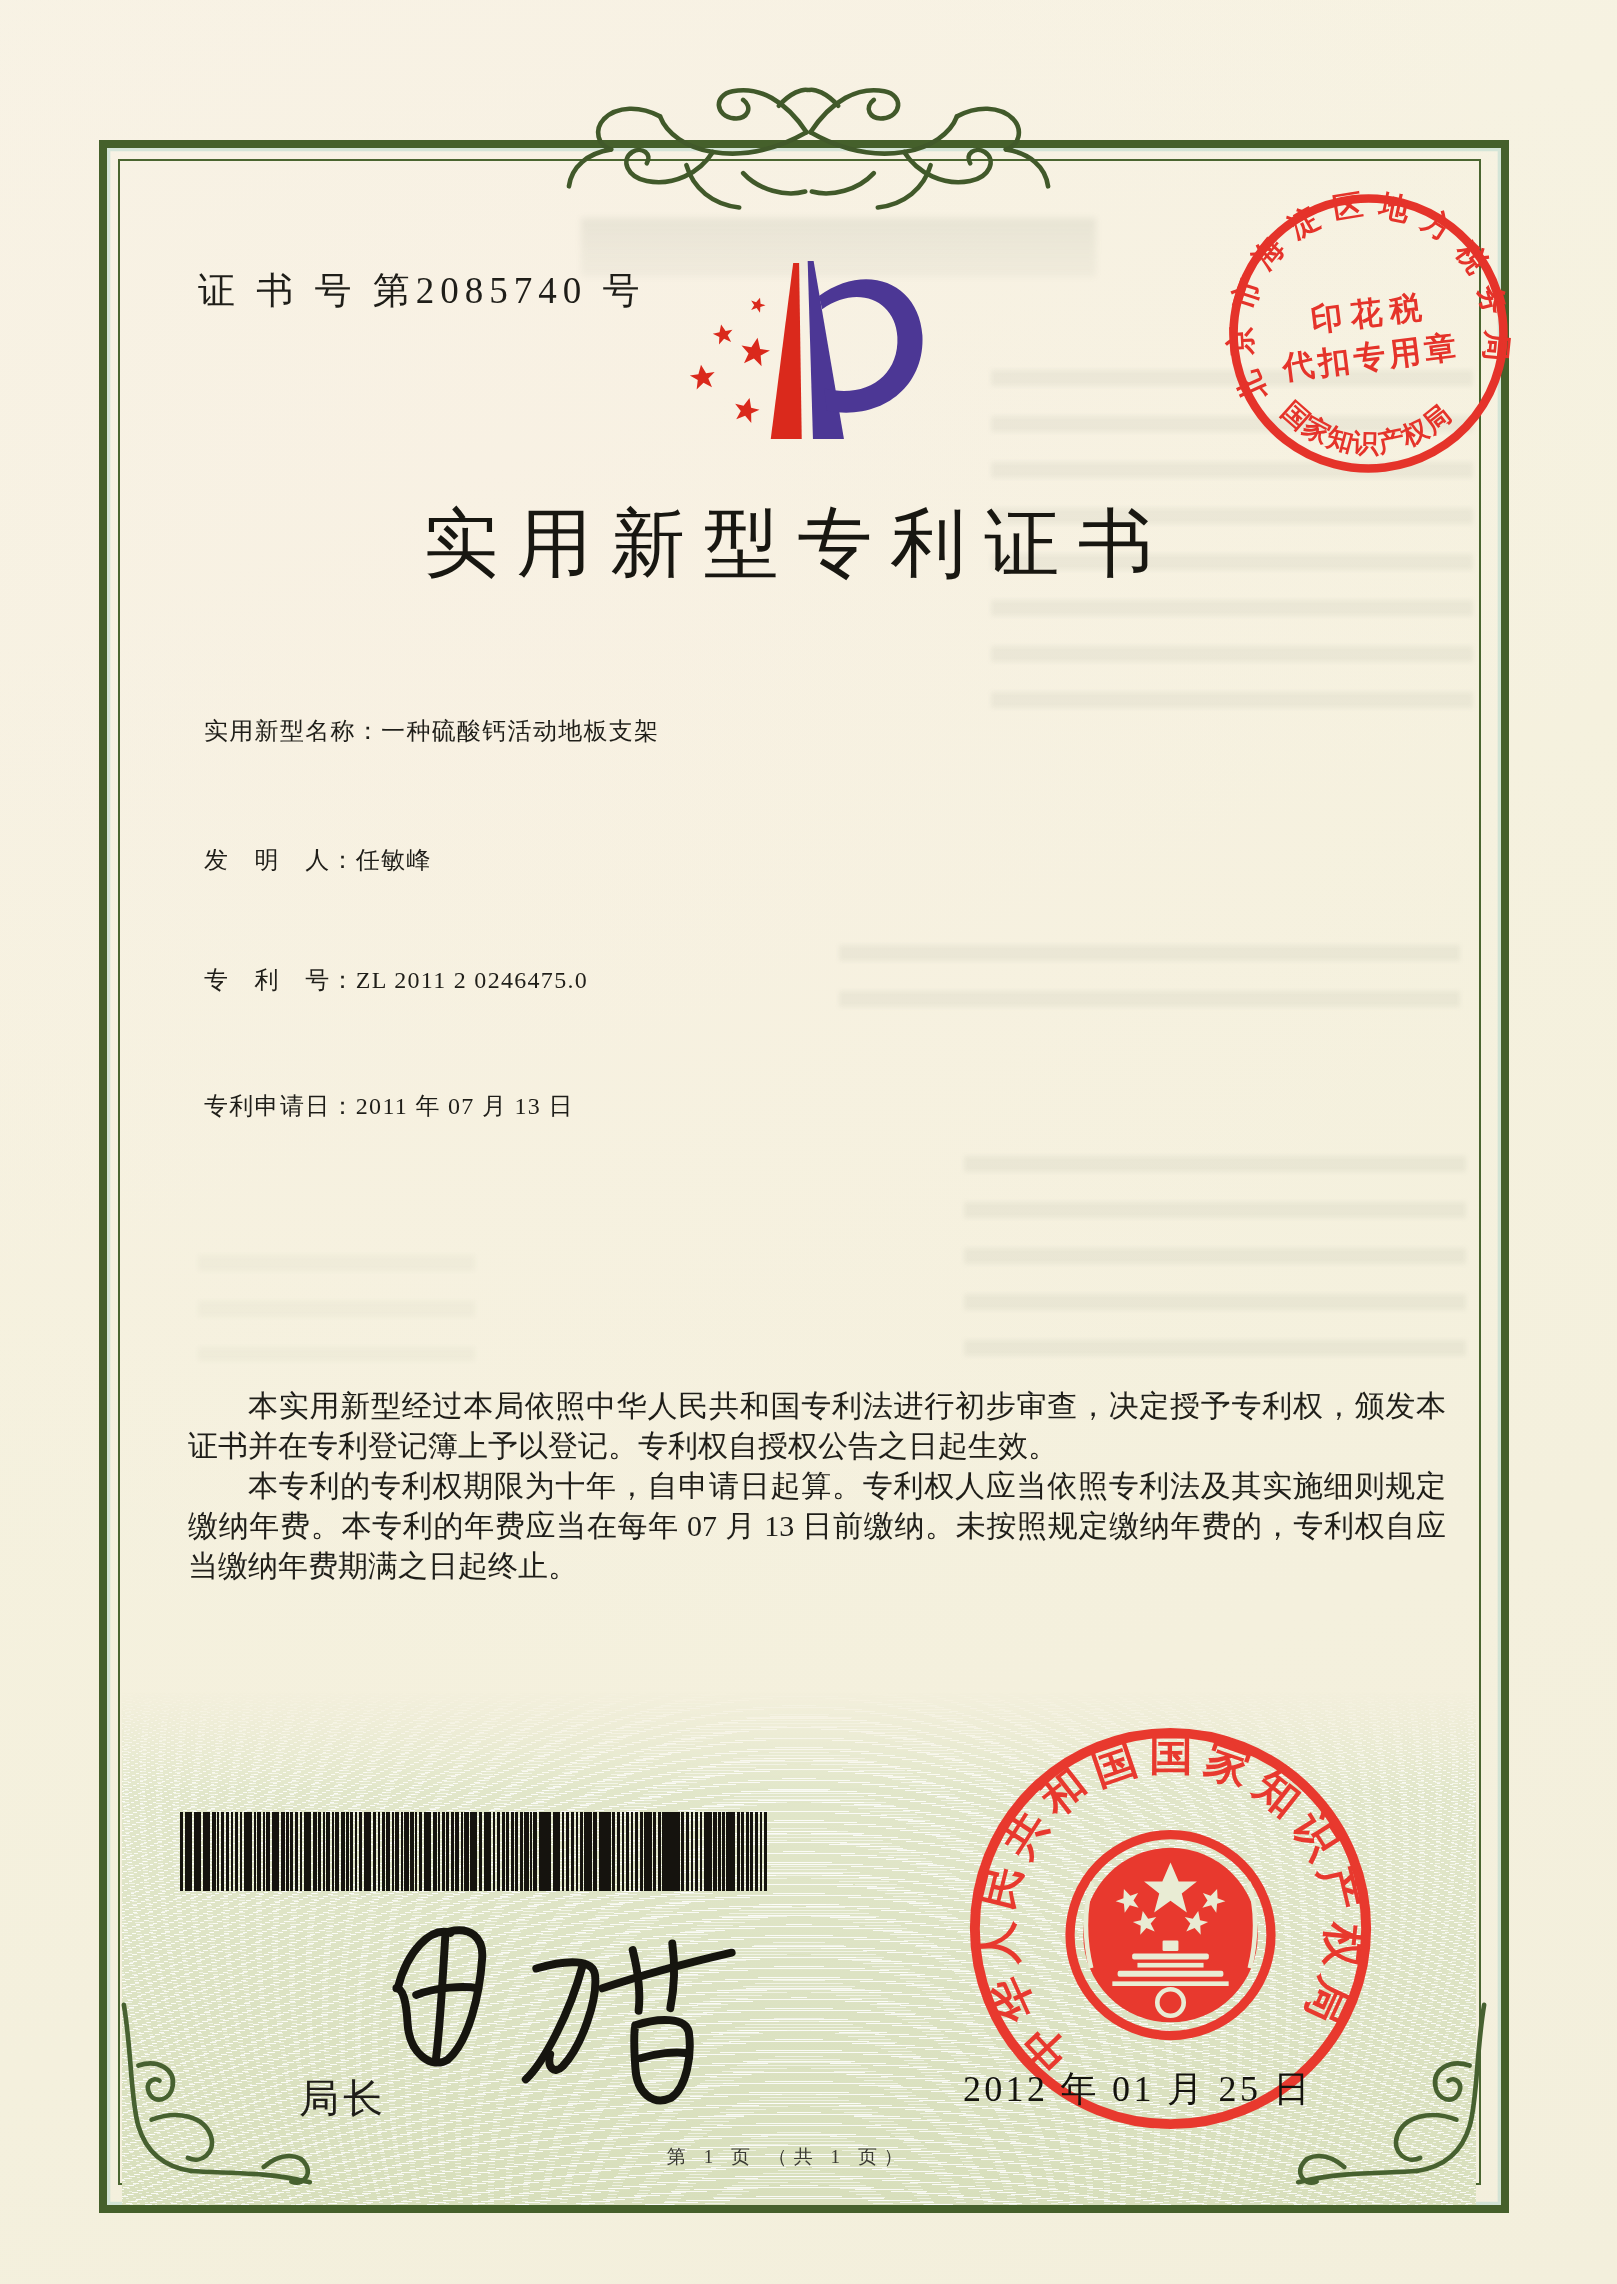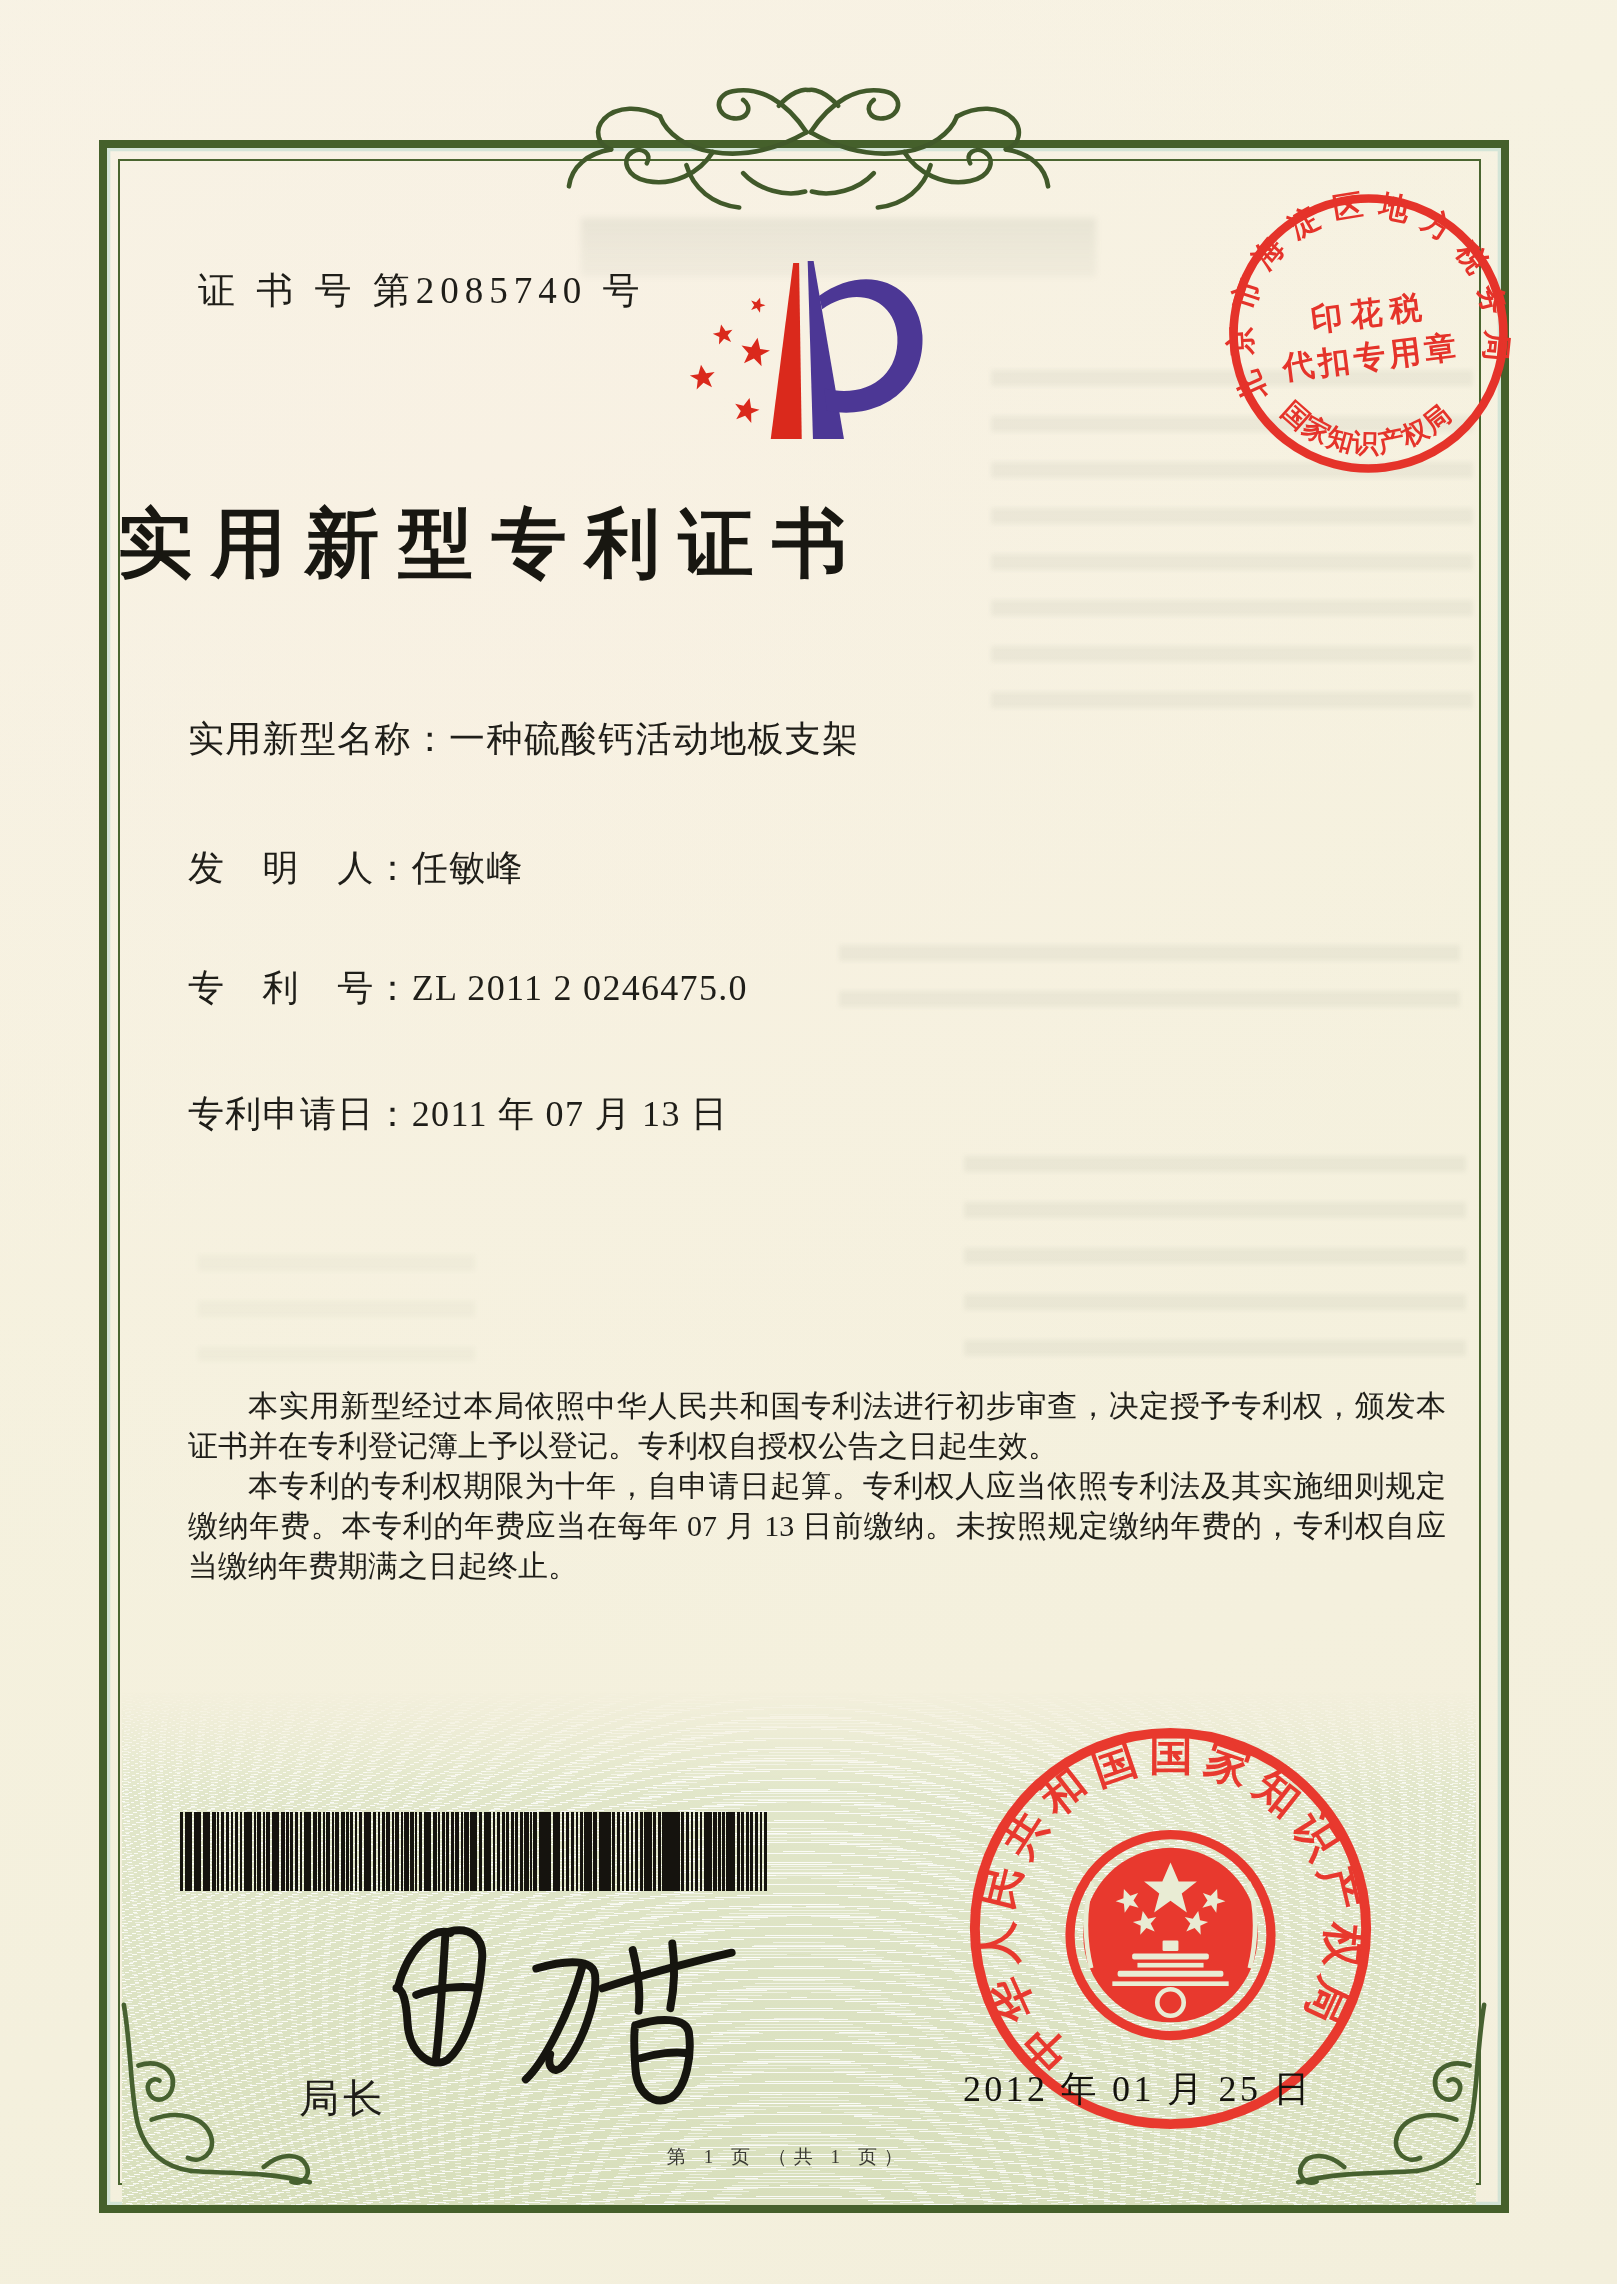--- a/index.html
+++ b/index.html
@@ -32,24 +32,24 @@
     mask-image:linear-gradient(180deg,rgba(0,0,0,0) 0,#000 99px);
   }
   
   .bleed{position:absolute;filter:blur(2.6px);opacity:.55;
     background:repeating-linear-gradient(180deg, rgba(120,130,108,.16) 0 16px, rgba(0,0,0,0) 16px 46px);}
   .bleed-title{position:absolute;filter:blur(3.3px);opacity:.5;
     background:linear-gradient(180deg, rgba(115,125,104,.22), rgba(115,125,104,.10));}
   
   .cert-no{position:absolute;left:198px;top:266px;font-size:37px;letter-spacing:6px;}
   .title{
-    position:absolute;left:99px;top:494px;width:1378px;text-align:left;
-    font-size:75px;font-weight:bold;letter-spacing:18.5px;text-indent:18.5px;color:#181711;
-  }
-  .field{position:absolute;left:188px;font-size:36px;letter-spacing:1.3px;white-space:nowrap;text-align:center;}
+    position:absolute;left:99px;top:494px;width:1378px;text-align:center;
+    font-size:75px;font-weight:normal;letter-spacing:18.5px;text-indent:18.5px;color:#181711;
+  }
+  .field{position:absolute;left:204px;font-size:24px;letter-spacing:1.3px;white-space:nowrap;text-align:center;}
   .body-text{
     position:absolute;left:188px;top:1386px;width:1258px;
     font-size:30px;line-height:40px;text-align:justify;
   }
   .body-text p{margin:0;text-indent:2em;}
   .barcode{
     position:absolute;left:180px;top:1812px;width:587px;height:79px;
     background:
       repeating-linear-gradient(90deg,#15130e 0 2.6px,rgba(0,0,0,0) 2.6px 4.6px),
       repeating-linear-gradient(90deg,#15130e 0 1.3px,rgba(0,0,0,0) 1.3px 8.6px),

